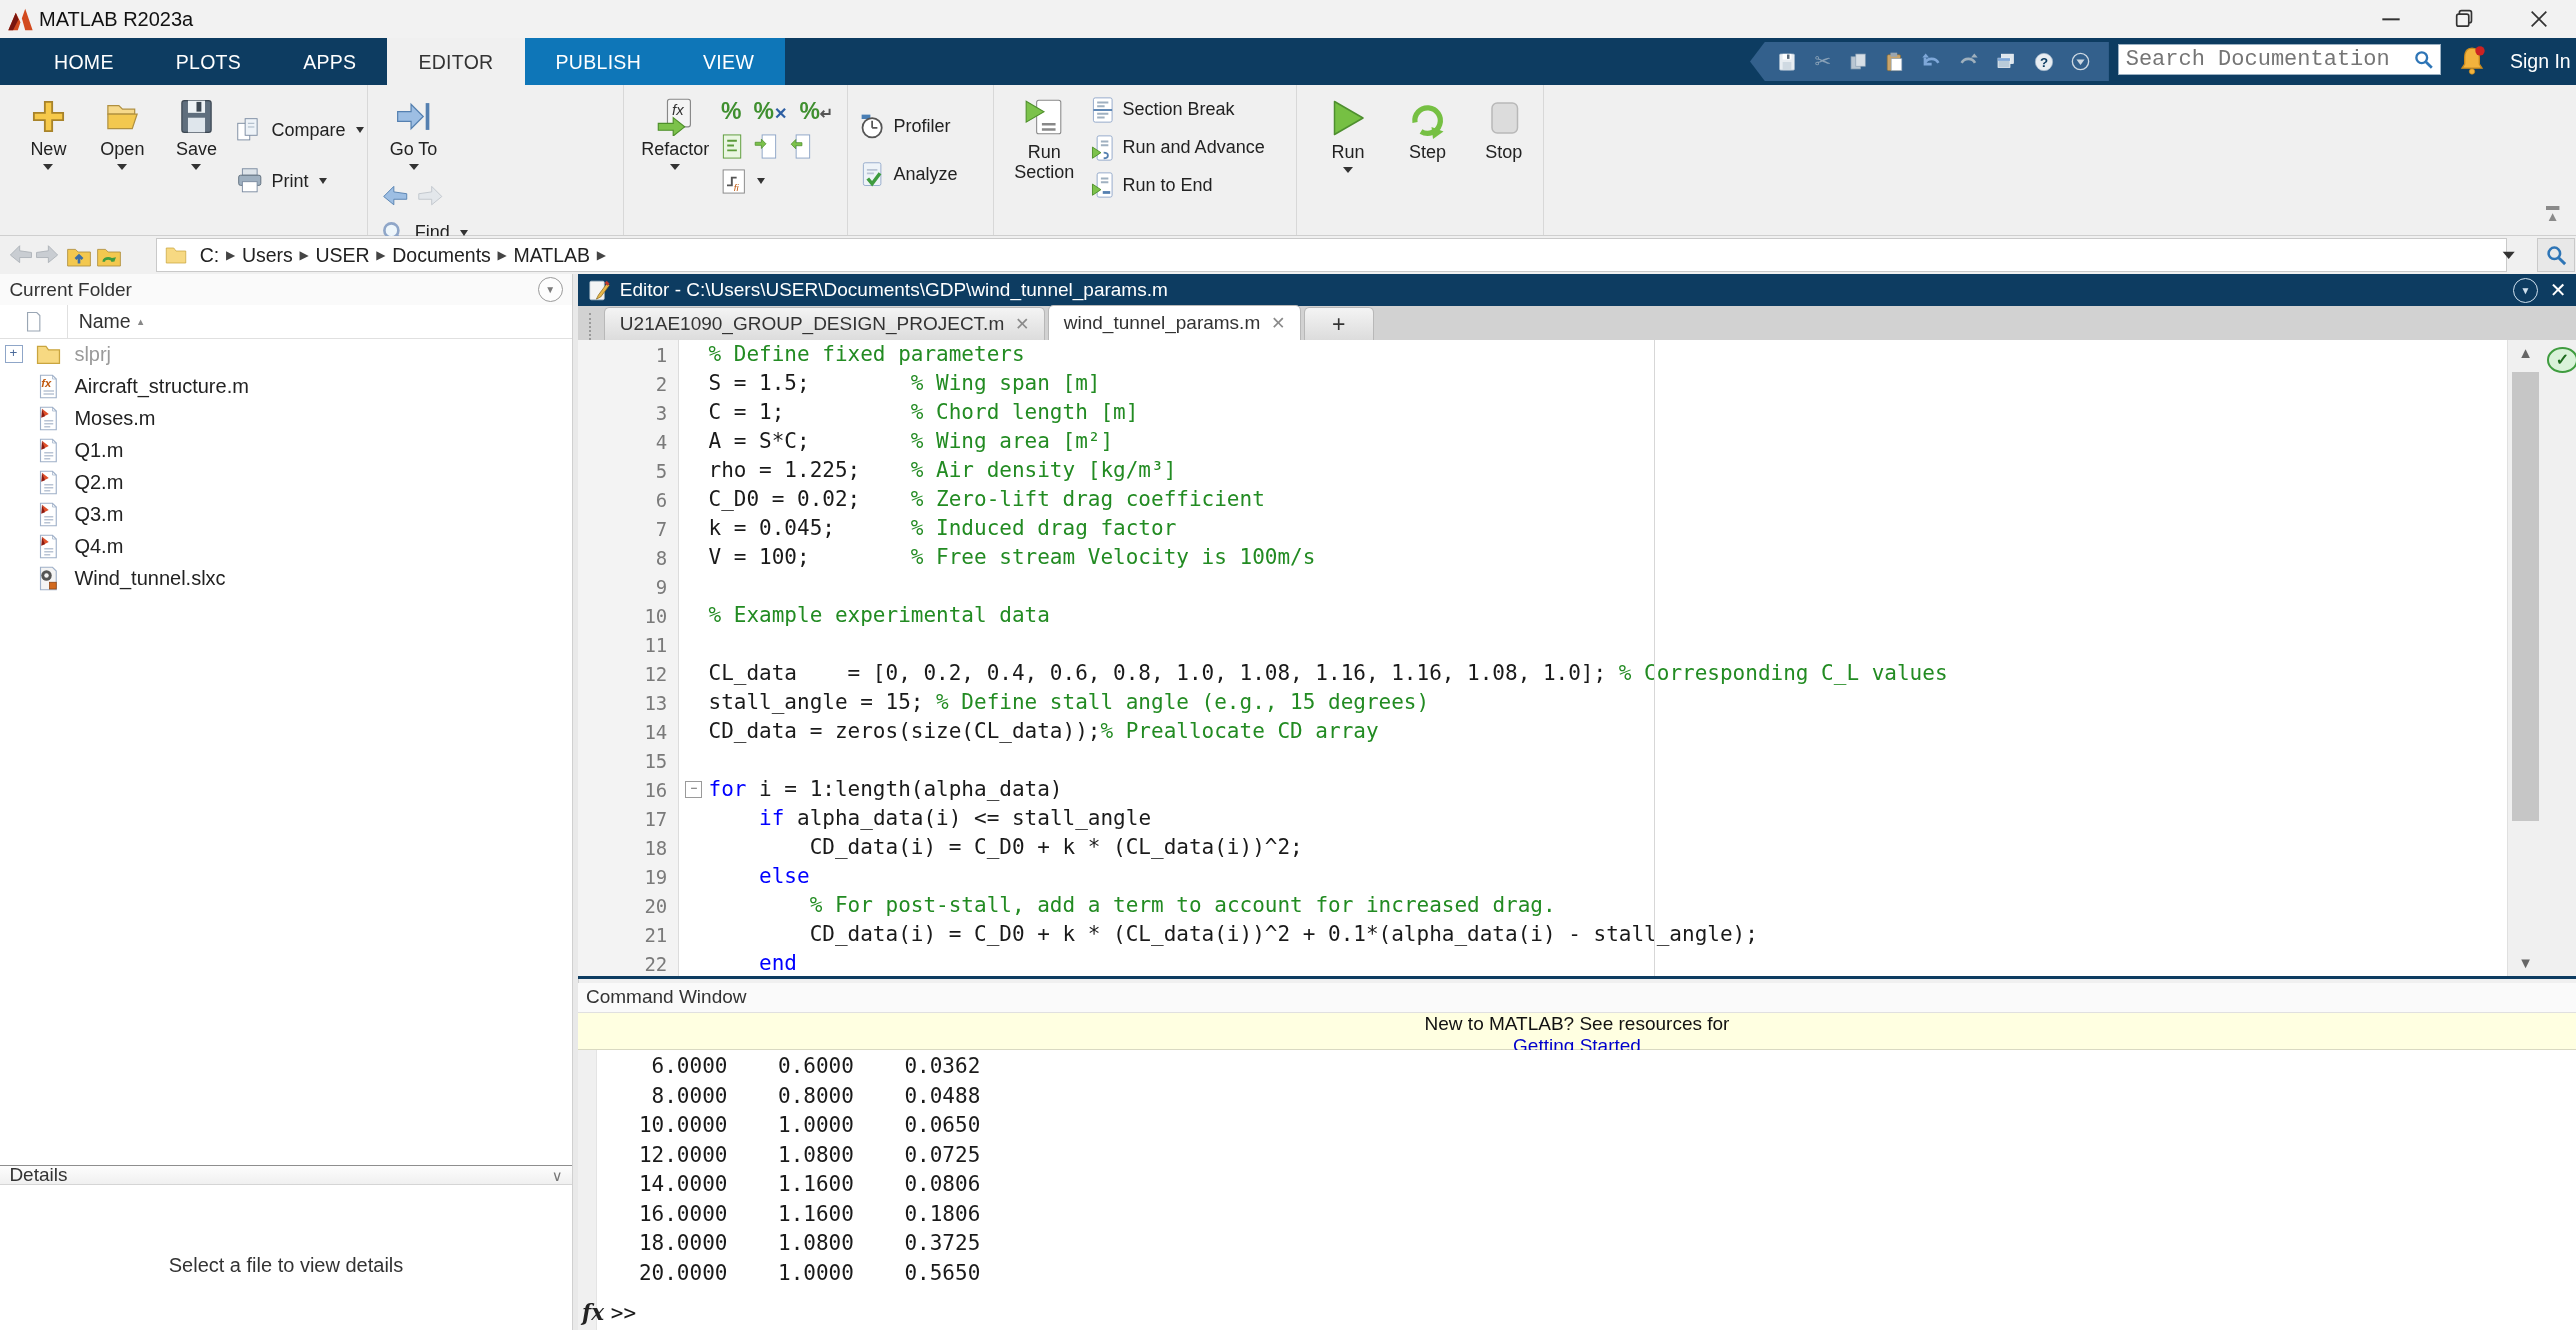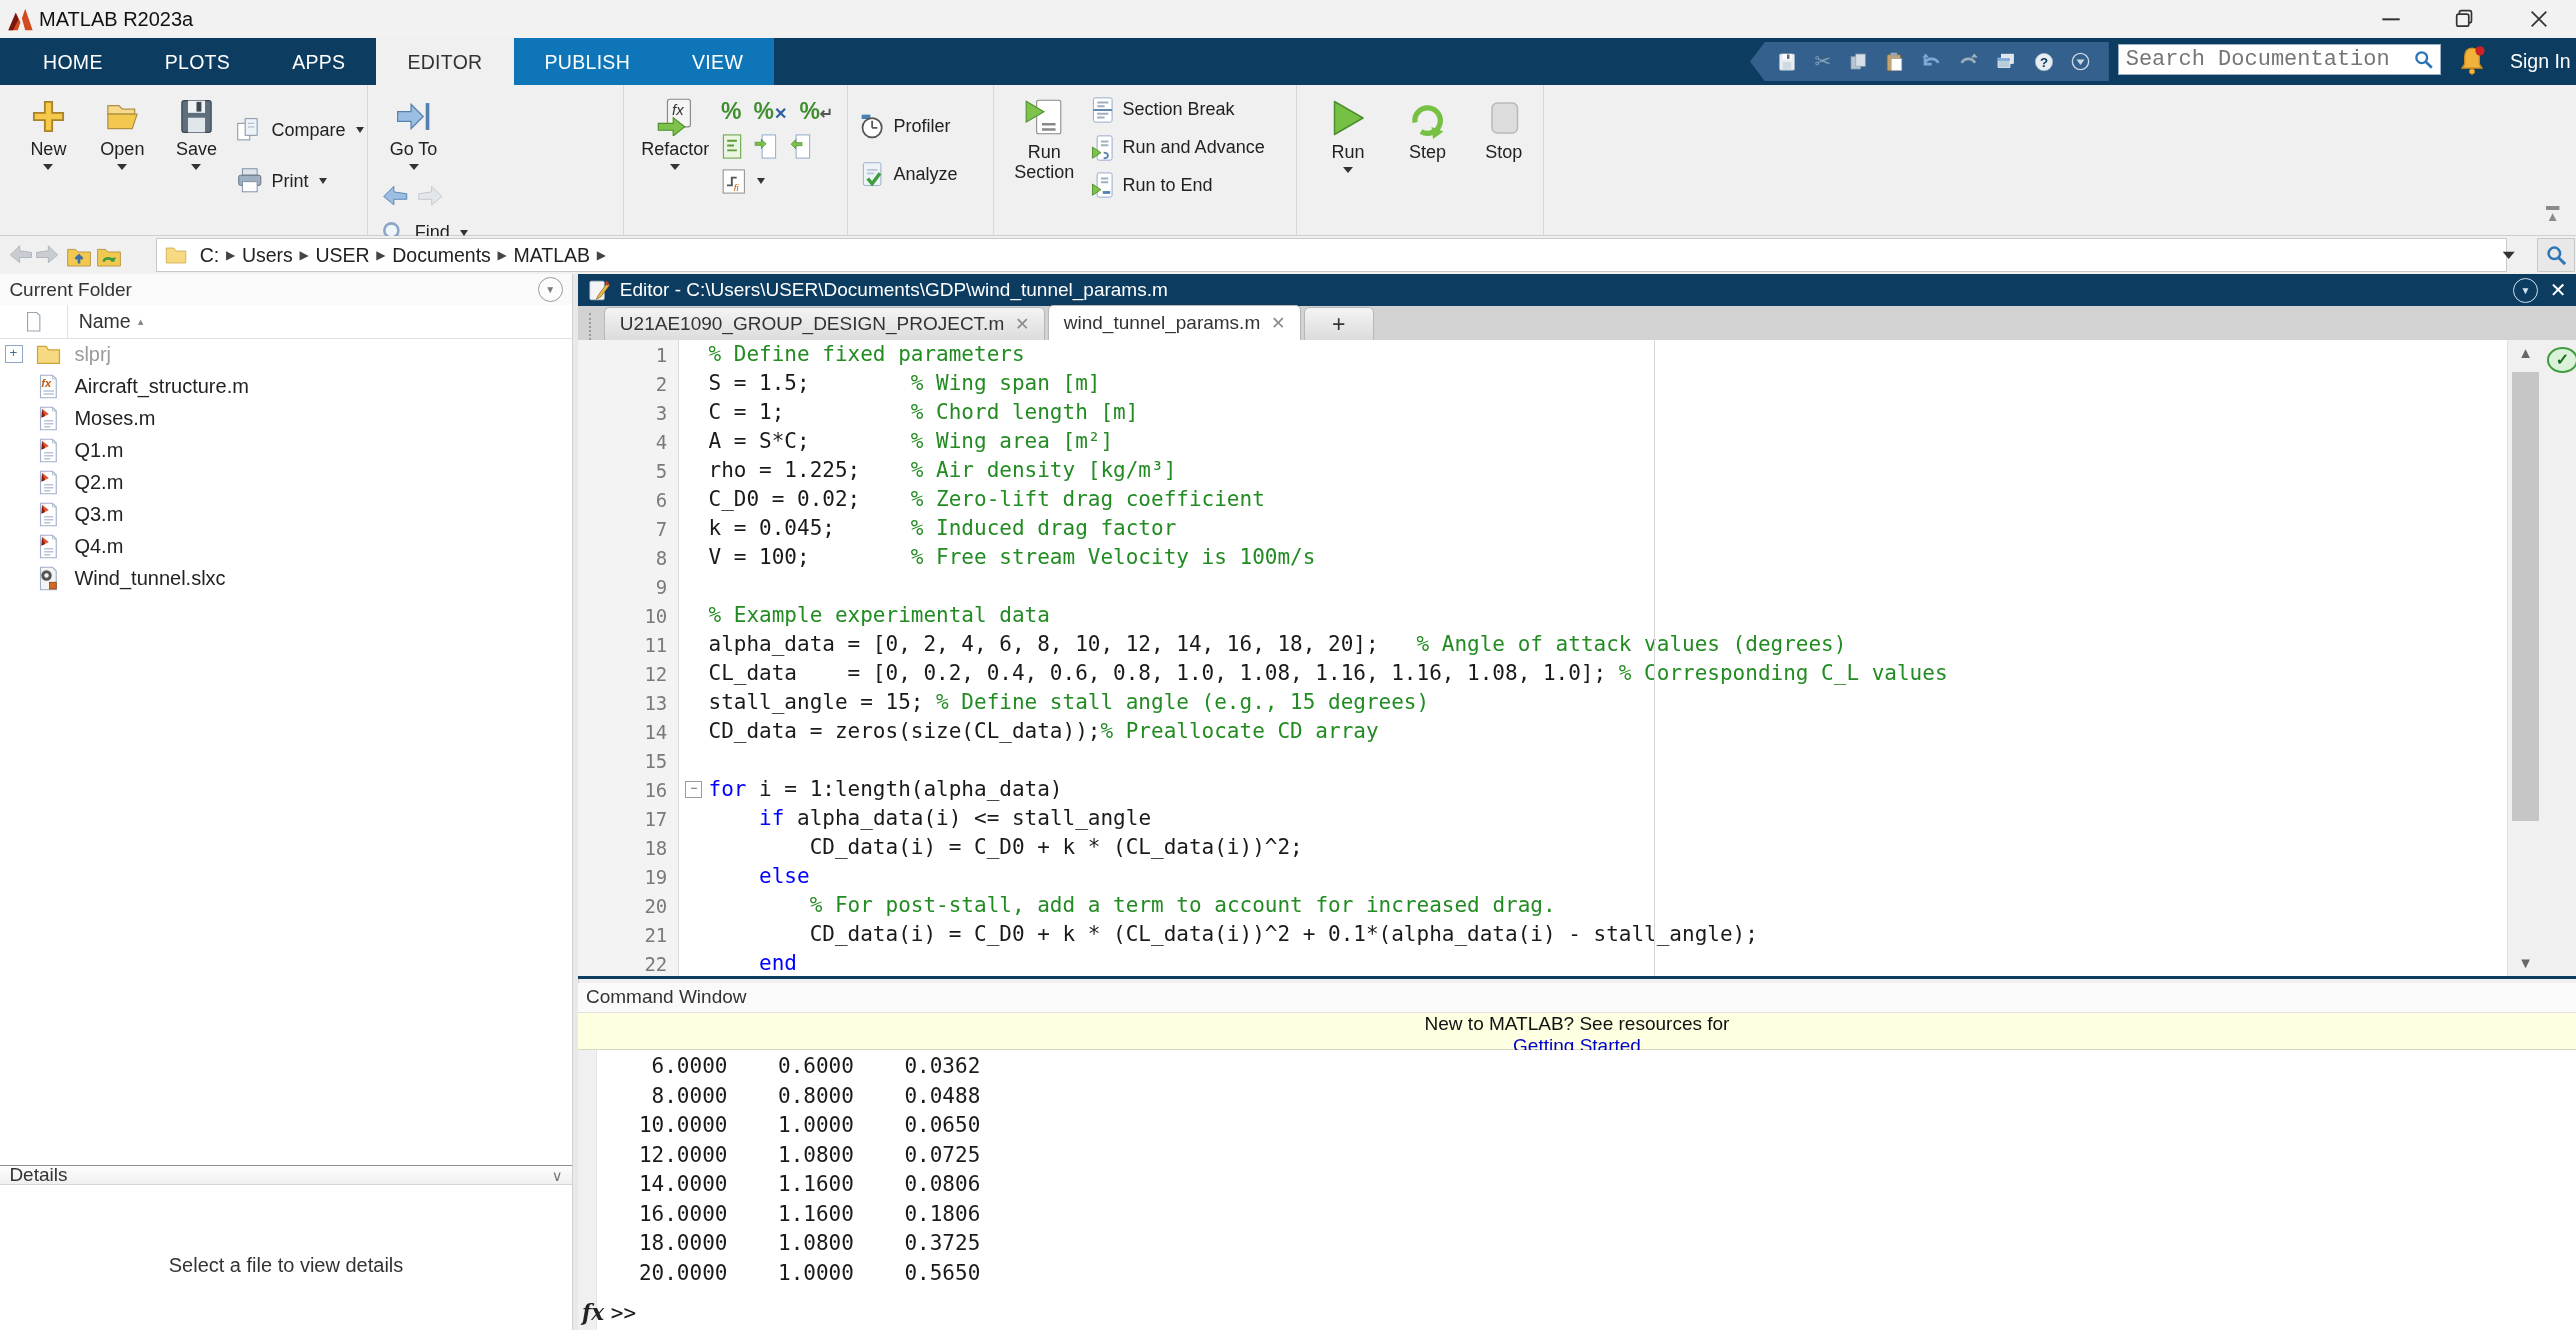--- a/index.html
+++ b/index.html
@@ -8,21 +8,21 @@
   .abs{position:absolute;}
   svg{display:block;}
 
   
   #titlebar{left:0;top:0;width:2576px;height:38px;background:#f2f2f2;display:flex;align-items:center;}
   #app-title{font-size:20px;color:#111;margin-left:5.4px;}
   .winbtn{width:74px;height:38px;display:flex;align-items:center;justify-content:center;color:#222;}
   #win-controls{position:absolute;right:0;top:0;display:flex;}
 
   
-  #ribbonTabs{left:0;top:38px;width:2576px;height:48px;background:#0d3c61;display:flex;padding-left:12px;box-sizing:border-box;}
+  #ribbonTabs{left:0;top:38px;width:2576px;height:48px;background:#0d3c61;display:flex;padding-left:23px;box-sizing:border-box;}
   .rtab{height:48px;line-height:48px;padding:0 31px;color:#fff;font-size:19.5px;letter-spacing:0.3px;}
   .rtab.sel{background:#f0f0f0;color:#333;}
   .rtab.ctx{background:#0e76b8;}
   
   #qat{position:absolute;left:1750px;top:42px;height:39px;background:#33608c;display:flex;align-items:center;gap:17.4px;
        padding:0 19px 0 27px;clip-path:polygon(14.8px 0,100% 0,100% 100%,14.8px 100%,0 50%);}
   .qicon{font-size:20px;color:#e8edf2;line-height:39px;}
   .qicon.dim{color:#8aa2b8;}
   #searchbox{position:absolute;left:2118px;top:44px;width:323px;height:31px;background:#fff;border:0.7px solid #9ab0c2;
        display:flex;align-items:center;box-sizing:border-box;}
@@ -718,21 +718,20 @@
         <pre></pre>
       </div>
       <div class="cl">
         <span class="ln">10</span>
         <span class="fold"></span>
         <pre><span class="c-cmt">% Example experimental data</span></pre>
       </div>
       <div class="cl">
         <span class="ln">11</span>
         <span class="fold"></span>
-        <pre><span>alpha_data = [0, 2, 4, 6, 8, 10, 12, 14, 16, 18, 20];   </span><span class="c-cmt">% Angle of attack values (degrees)</span></pre>
       </div>
       <div class="cl">
         <span class="ln">12</span>
         <span class="fold"></span>
         <pre><span>CL_data    = [0, 0.2, 0.4, 0.6, 0.8, 1.0, 1.08, 1.16, 1.16, 1.08, 1.0]; </span><span class="c-cmt">% Corresponding C_L values</span></pre>
       </div>
       <div class="cl">
         <span class="ln">13</span>
         <span class="fold"></span>
         <pre><span>stall_angle = 15; </span><span class="c-cmt">% Define stall angle (e.g., 15 degrees)</span></pre>

